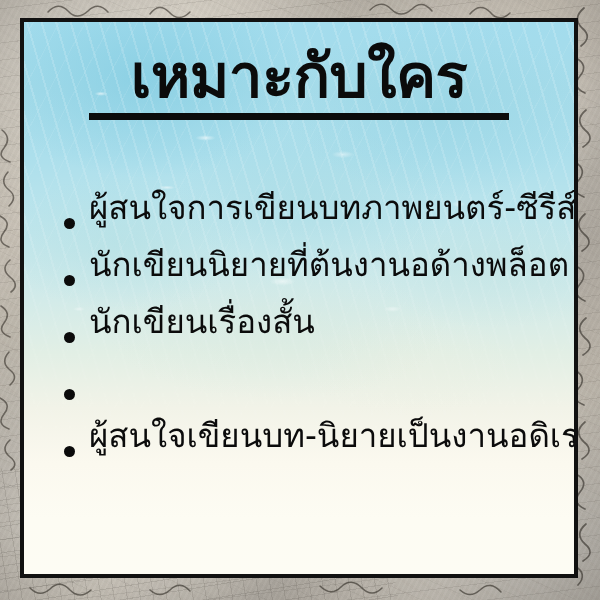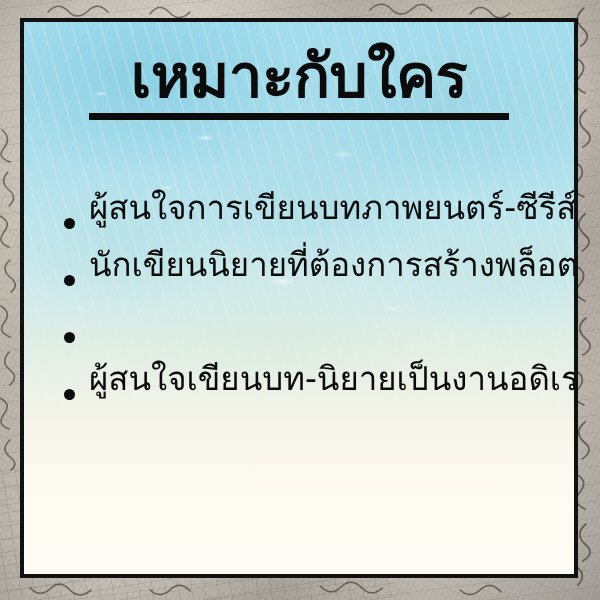--- a/index.html
+++ b/index.html
@@ -298,23 +298,27 @@
 
       <ul id="bullet-list">
 
         <li class="bullet-item">
           <span class="bullet-dot"></span>
           <span class="bullet-text">ผู้สนใจการเขียนบทภาพยนตร์-ซีรีส์</span>
         </li>
 
         <li class="bullet-item">
           <span class="bullet-dot"></span>
-          <span class="bullet-text">นักเขียนนิยายที่ต้องการสร้างพล็อต</span>
-        </li>
-
+          <span class="bullet-text">นักเขียนนิยายที่ต้นงานอด้างพล็อต</span>
+        </li>
+
+        <li class="bullet-item">
+          <span class="bullet-dot"></span>
+          <span class="bullet-text">นักเขียนเรื่องสั้น</span>
+        </li>
 
         <li class="bullet-item">
           <span class="bullet-dot"></span>
         </li>
 
         <li class="bullet-item">
           <span class="bullet-dot"></span>
           <span class="bullet-text">ผู้สนใจเขียนบท-นิยายเป็นงานอดิเรก</span>
         </li>
 

